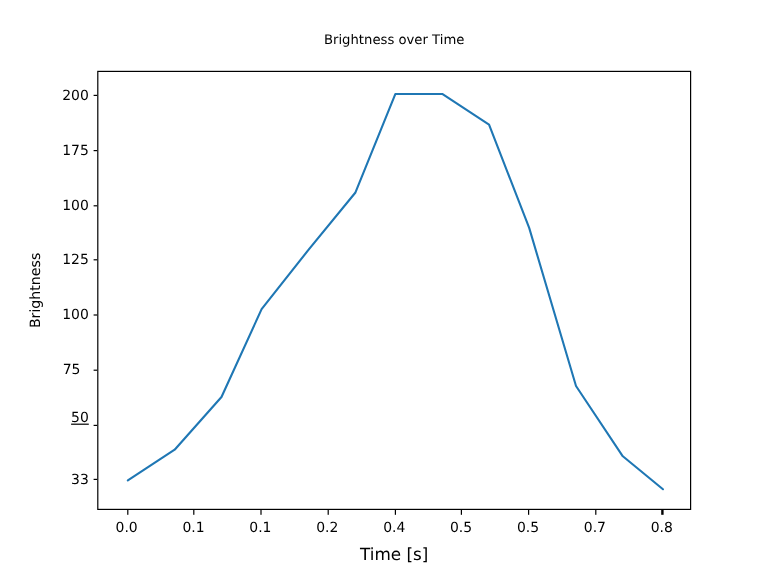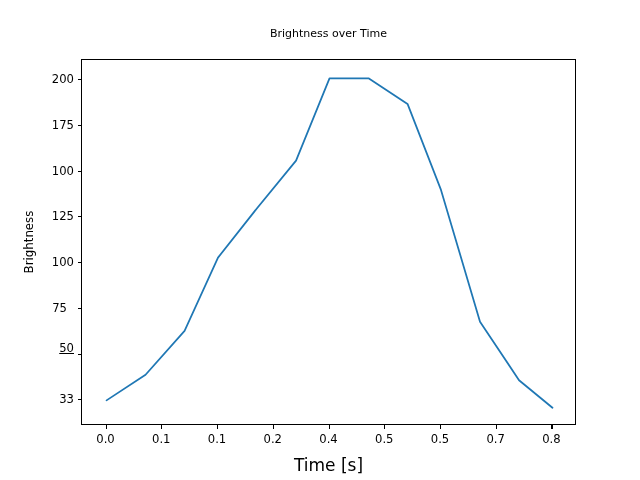--- a/index.html
+++ b/index.html
@@ -78,21 +78,21 @@
     height: 3.5px;
     width: 1.05px;
     top: 425px;
   }
   #xlabel {
     position: absolute;
     left: 81px;
     top: 455px;
     width: 495px;
     text-align: center;
-    font-size: 17px;
+    font-size: 14px;
     color: #000000;
     white-space: nowrap;
   }
   #ylabel {
     position: absolute;
     left: 0px;
     top: 0px;
     width: 366px;
     height: 16px;
     transform: rotate(-90deg);

